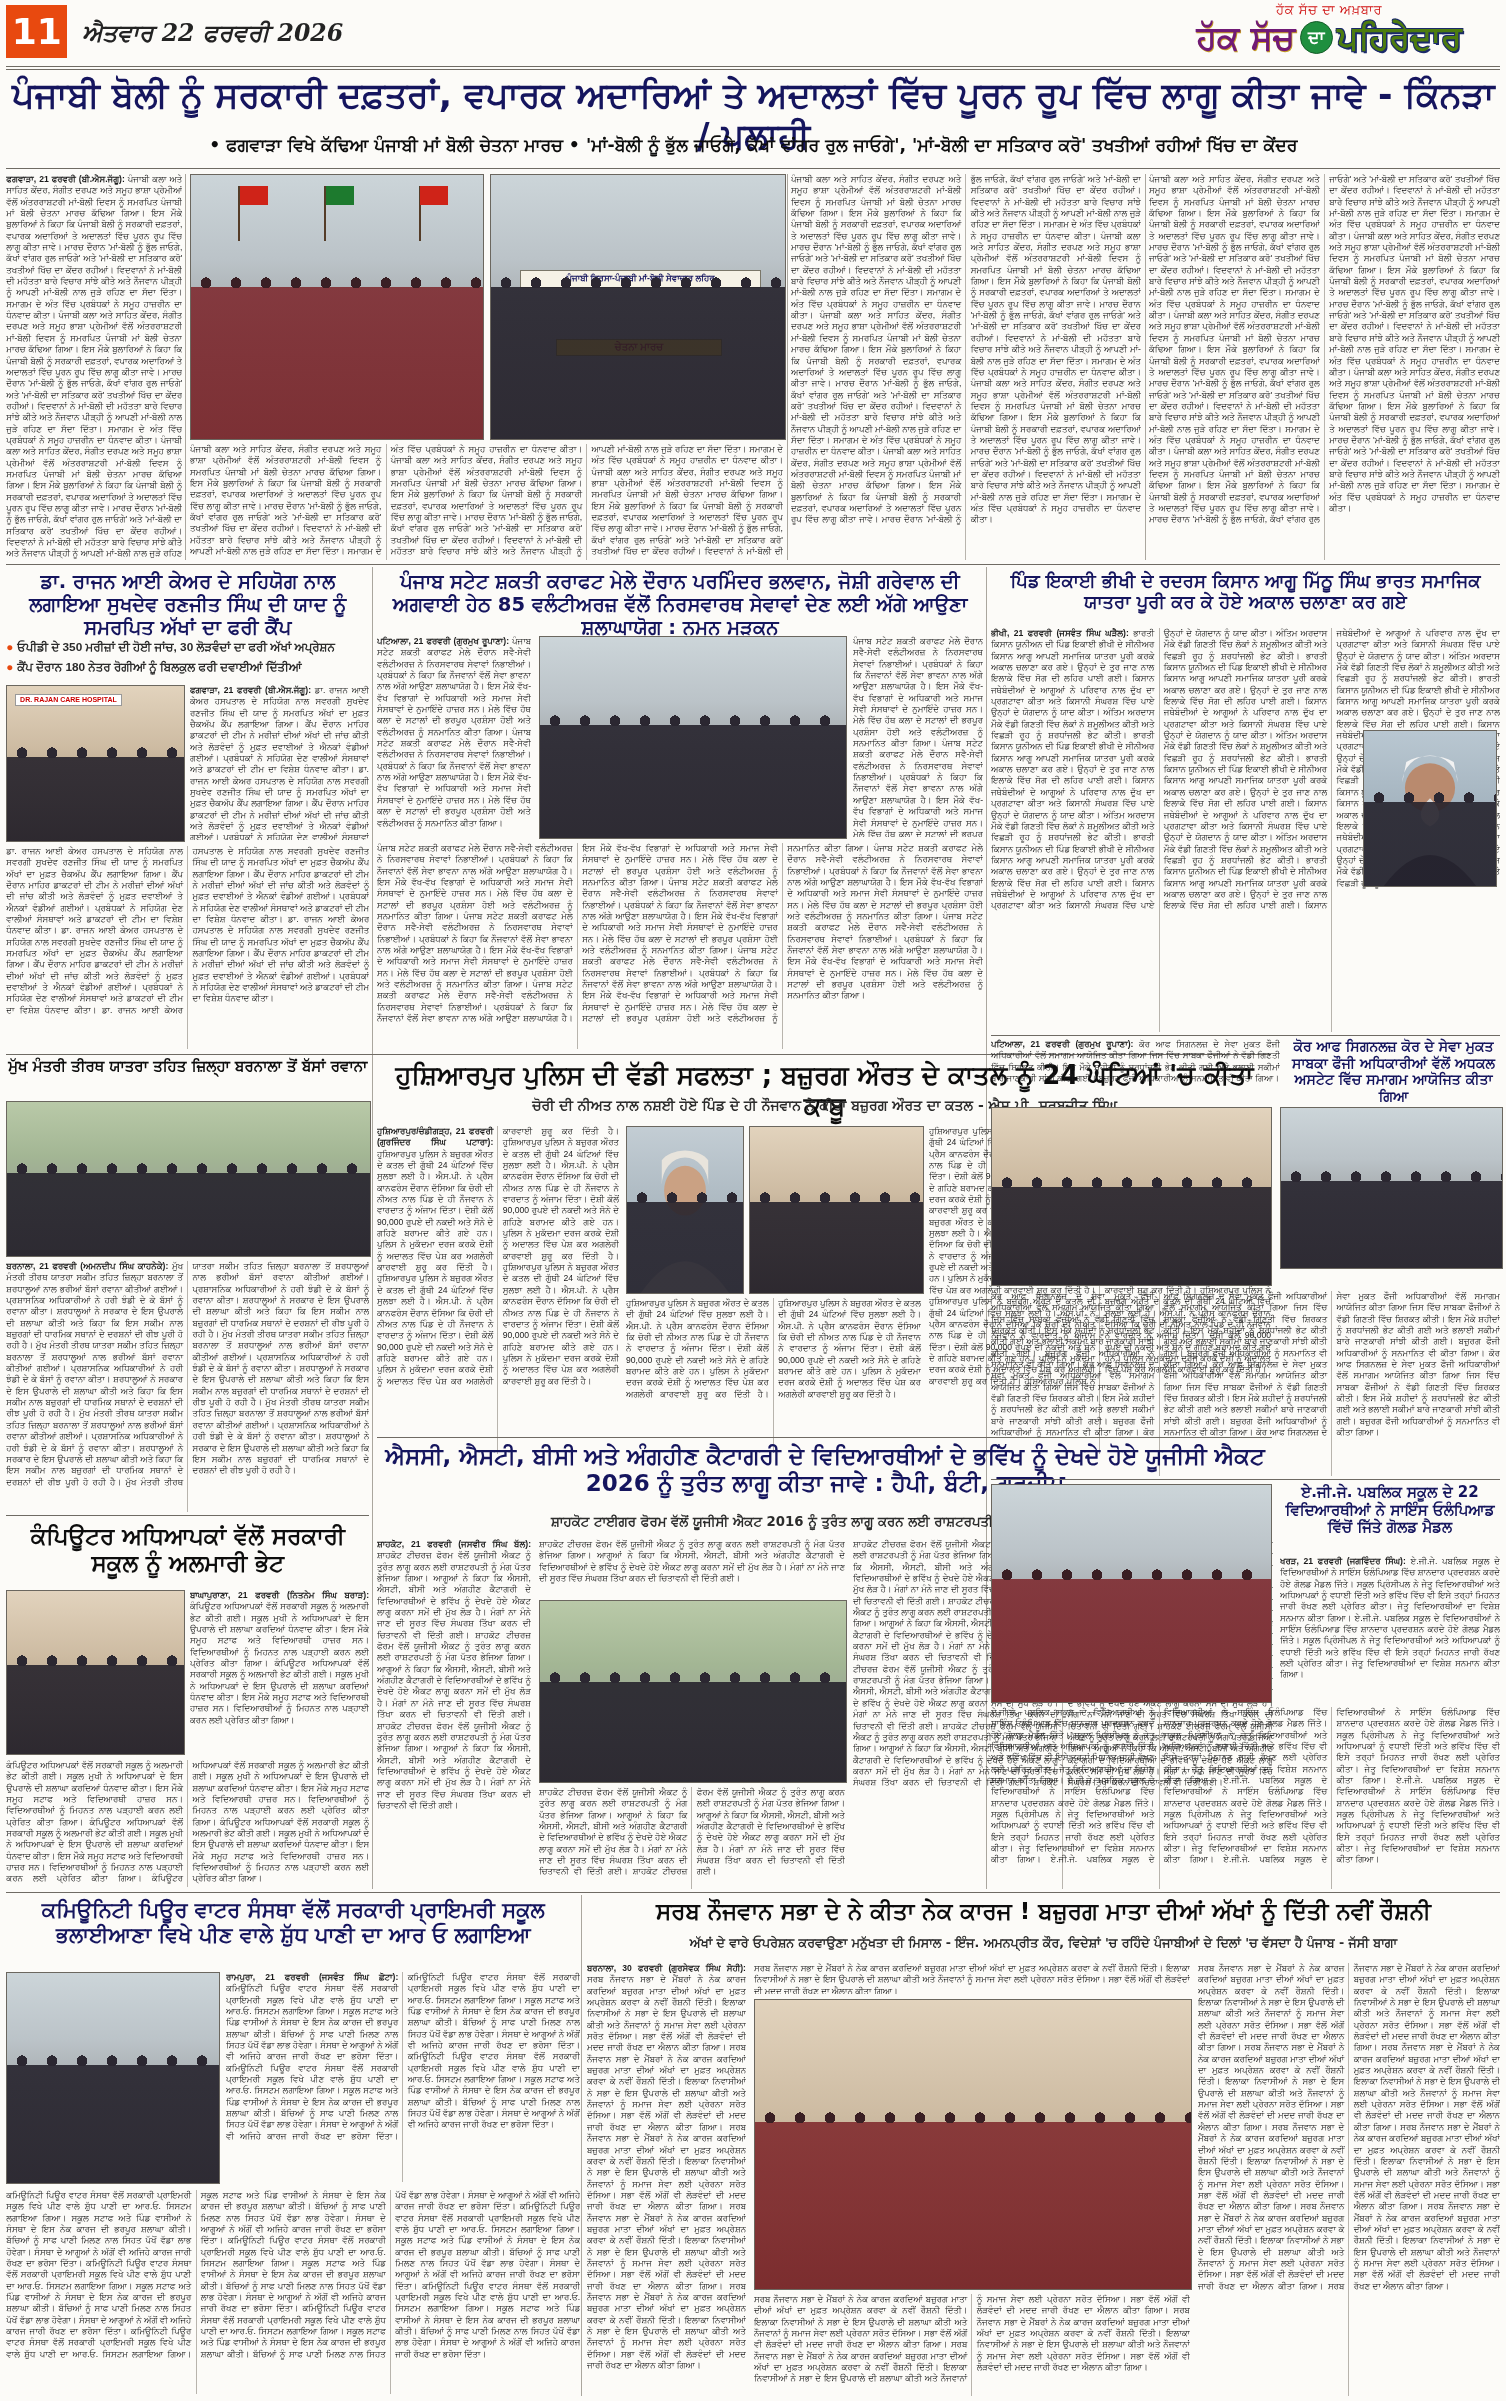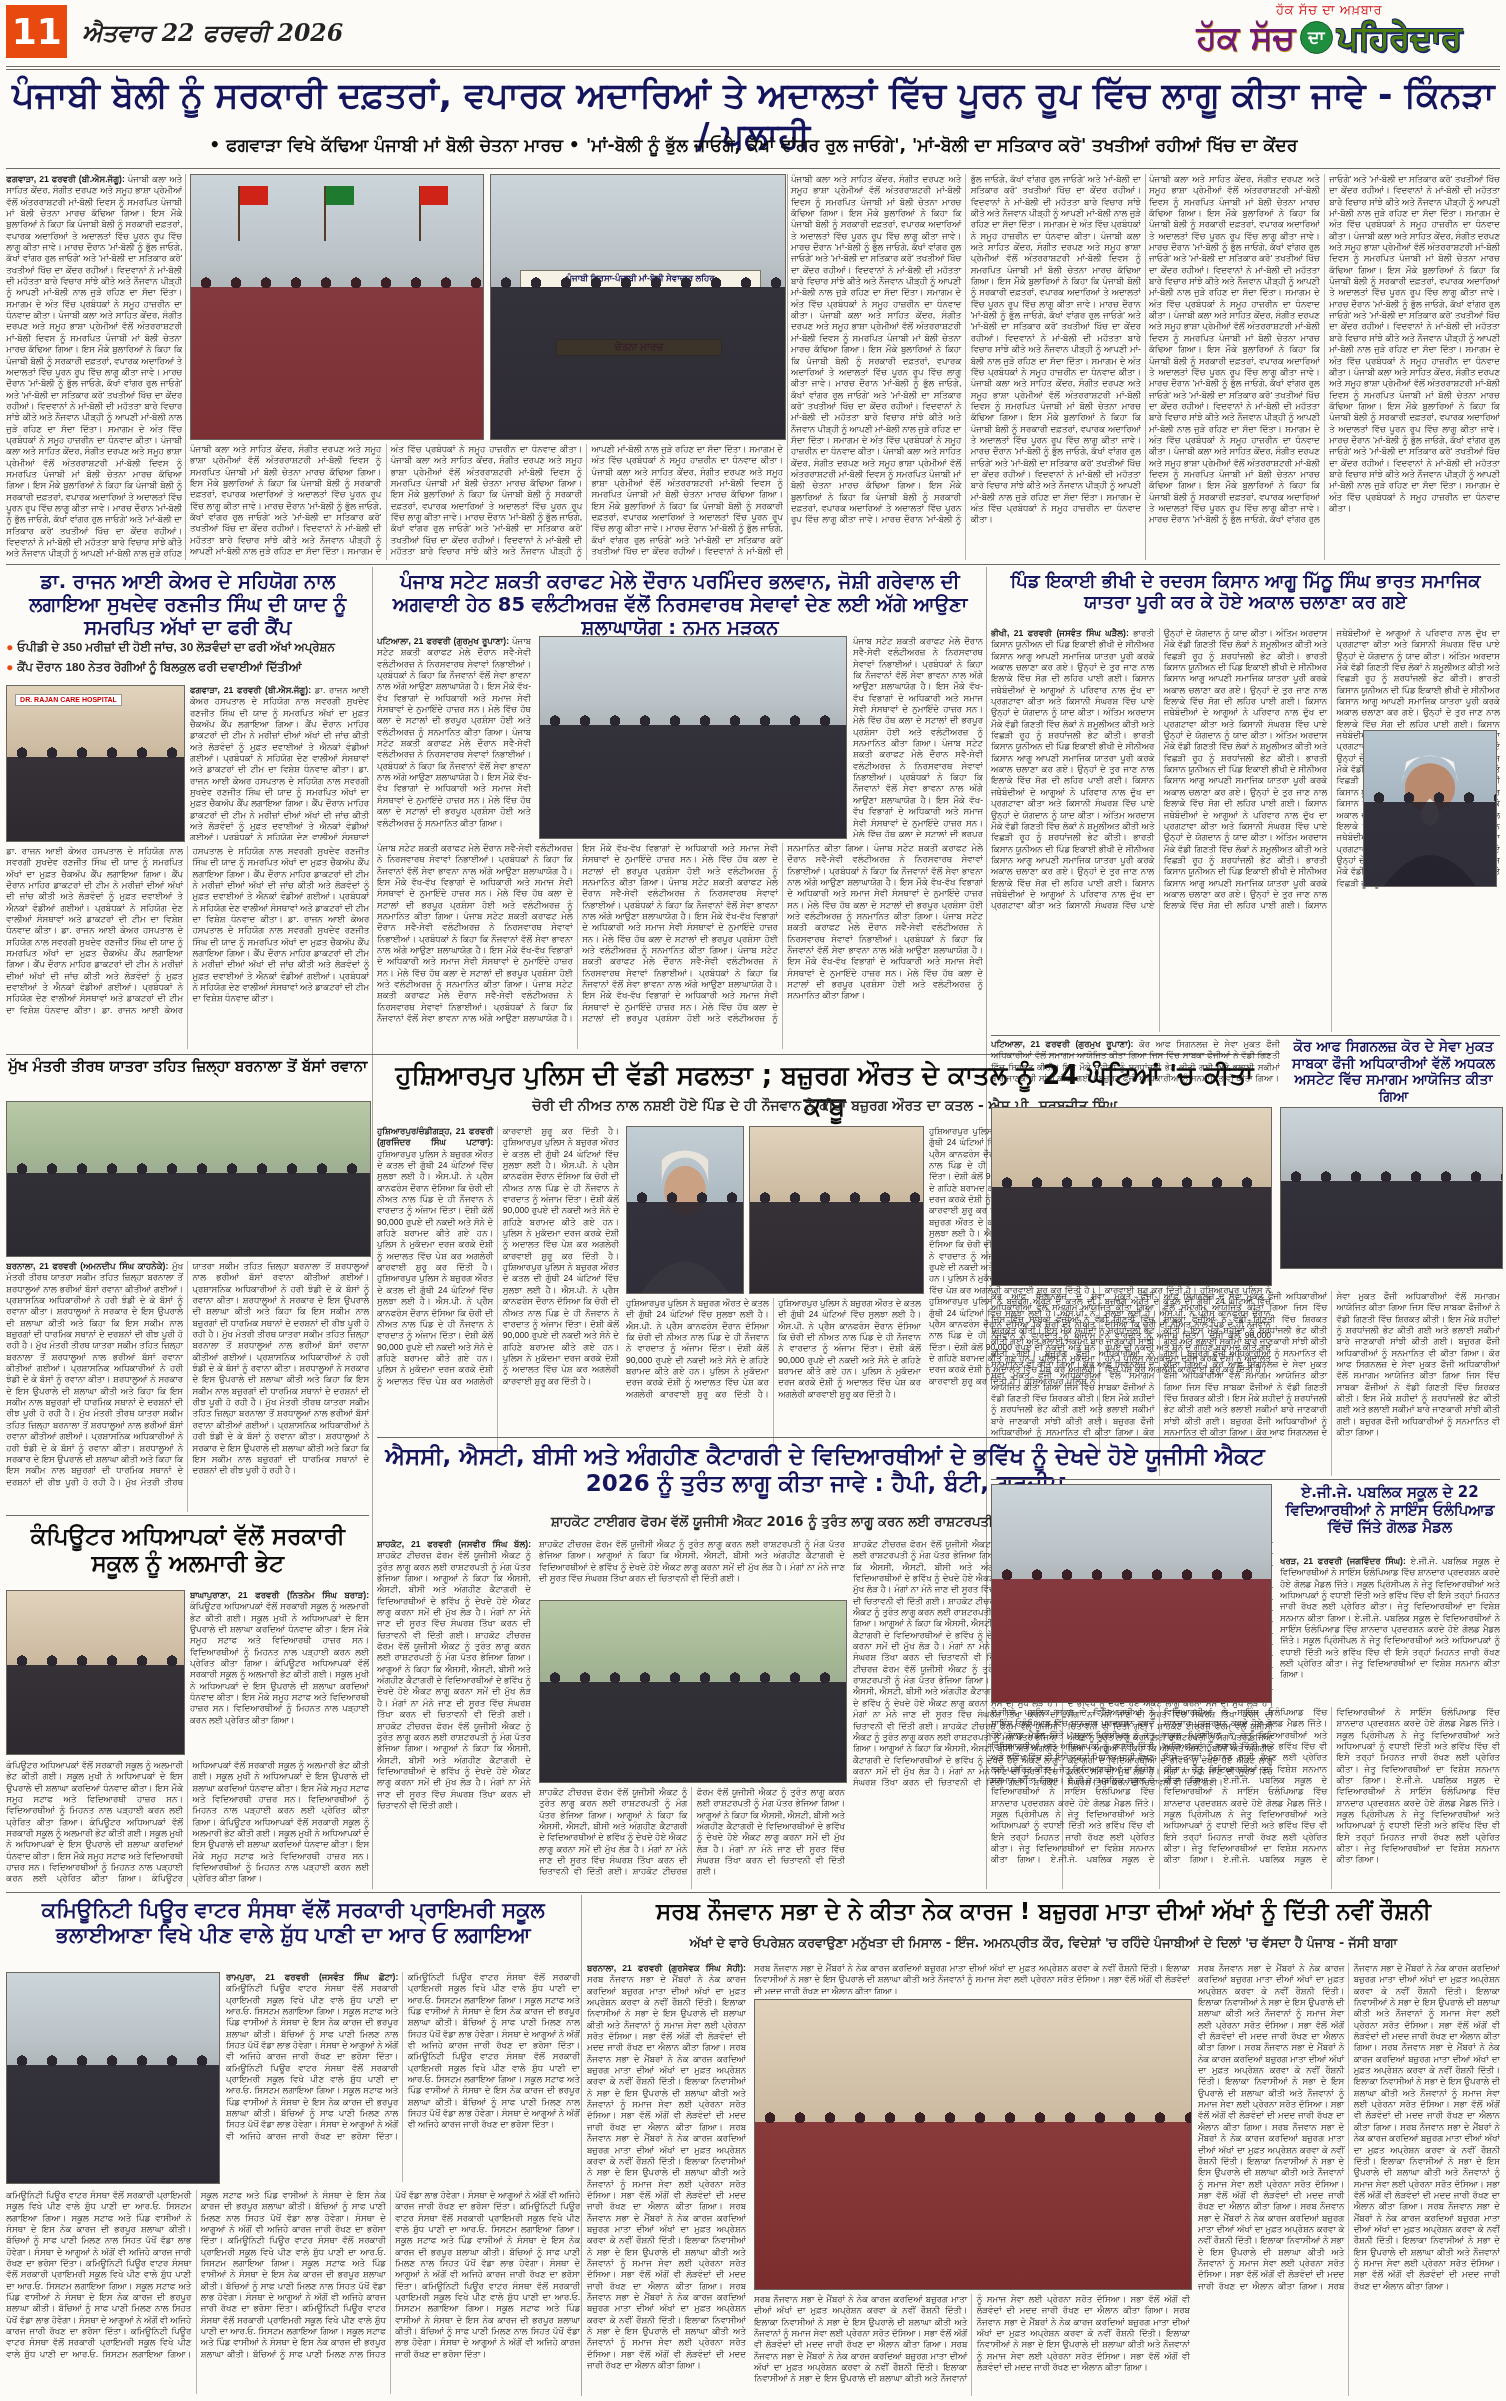--- a/index.html
+++ b/index.html
@@ -257,21 +257,21 @@
     <span class="dl">ਰਾਮਪੁਰਾ, 21 ਫਰਵਰੀ (ਜਸਵੰਤ ਸਿੰਘ ਛੋਟਾ):</span>
     <span>ਕਮਿਊਨਿਟੀ ਪਿਊਰ ਵਾਟਰ ਸੰਸਥਾ ਵੱਲੋਂ ਸਰਕਾਰੀ ਪ੍ਰਾਇਮਰੀ ਸਕੂਲ ਵਿਖੇ ਪੀਣ ਵਾਲੇ ਸ਼ੁੱਧ ਪਾਣੀ ਦਾ ਆਰ.ਓ. ਸਿਸਟਮ ਲਗਾਇਆ ਗਿਆ। ਸਕੂਲ ਸਟਾਫ ਅਤੇ ਪਿੰਡ ਵਾਸੀਆਂ ਨੇ ਸੰਸਥਾ ਦੇ ਇਸ ਨੇਕ ਕਾਰਜ ਦੀ ਭਰਪੂਰ ਸ਼ਲਾਘਾ ਕੀਤੀ। ਬੱਚਿਆਂ ਨੂੰ ਸਾਫ ਪਾਣੀ ਮਿਲਣ ਨਾਲ ਸਿਹਤ ਪੱਖੋਂ ਵੱਡਾ ਲਾਭ ਹੋਵੇਗਾ। ਸੰਸਥਾ ਦੇ ਆਗੂਆਂ ਨੇ ਅੱਗੋਂ ਵੀ ਅਜਿਹੇ ਕਾ​ਰਜ ਜਾਰੀ ਰੱਖਣ ਦਾ ਭਰੋਸਾ ਦਿੱਤਾ। ਕਮਿਊਨਿਟੀ ਪਿਊਰ ਵਾਟਰ ਸੰਸਥਾ ਵੱਲੋਂ ਸਰਕਾਰੀ ਪ੍ਰਾਇਮਰੀ ਸਕੂਲ ਵਿਖੇ ਪੀਣ ਵਾਲੇ ਸ਼ੁੱਧ ਪਾਣੀ ਦਾ ਆਰ.ਓ. ਸਿਸਟਮ ਲਗਾਇਆ ਗਿਆ। ਸਕੂਲ ਸਟਾਫ ਅਤੇ ਪਿੰਡ ਵਾਸੀਆਂ ਨੇ ਸੰਸਥਾ ਦੇ ਇਸ ਨੇਕ ਕਾਰਜ ਦੀ ਭਰਪੂਰ ਸ਼ਲਾਘਾ ਕੀਤੀ। ਬੱਚਿਆਂ ਨੂੰ ਸਾਫ ਪਾਣੀ ਮਿਲਣ ਨਾਲ ਸਿਹਤ ਪੱਖੋਂ ਵੱਡਾ ਲਾਭ ਹੋਵੇਗਾ। ਸੰਸਥਾ ਦੇ ਆਗੂਆਂ ਨੇ ਅੱਗੋਂ ਵੀ ਅਜਿਹੇ ਕਾ​ਰਜ ਜਾਰੀ ਰੱਖਣ ਦਾ ਭਰੋਸਾ ਦਿੱਤਾ। ਕਮਿਊਨਿਟੀ ਪਿਊਰ ਵਾਟਰ ਸੰਸਥਾ ਵੱਲੋਂ ਸਰਕਾਰੀ ਪ੍ਰਾਇਮਰੀ ਸਕੂਲ ਵਿਖੇ ਪੀਣ ਵਾਲੇ ਸ਼ੁੱਧ ਪਾਣੀ ਦਾ ਆਰ.ਓ. ਸਿਸਟਮ ਲਗਾਇਆ ਗਿਆ। ਸਕੂਲ ਸਟਾਫ ਅਤੇ ਪਿੰਡ ਵਾਸੀਆਂ ਨੇ ਸੰਸਥਾ ਦੇ ਇਸ ਨੇਕ ਕਾਰਜ ਦੀ ਭਰਪੂਰ ਸ਼ਲਾਘਾ ਕੀਤੀ। ਬੱਚਿਆਂ ਨੂੰ ਸਾਫ ਪਾਣੀ ਮਿਲਣ ਨਾਲ ਸਿਹਤ ਪੱਖੋਂ ਵੱਡਾ ਲਾਭ ਹੋਵੇਗਾ। ਸੰਸਥਾ ਦੇ ਆਗੂਆਂ ਨੇ ਅੱਗੋਂ ਵੀ ਅਜਿਹੇ ਕਾ​ਰਜ ਜਾਰੀ ਰੱਖਣ ਦਾ ਭਰੋਸਾ ਦਿੱਤਾ। ਕਮਿਊਨਿਟੀ ਪਿਊਰ ਵਾਟਰ ਸੰਸਥਾ ਵੱਲੋਂ ਸਰਕਾਰੀ ਪ੍ਰਾਇਮਰੀ ਸਕੂਲ ਵਿਖੇ ਪੀਣ ਵਾਲੇ ਸ਼ੁੱਧ ਪਾਣੀ ਦਾ ਆਰ.ਓ. ਸਿਸਟਮ ਲਗਾਇਆ ਗਿਆ। ਸਕੂਲ ਸਟਾਫ ਅਤੇ ਪਿੰਡ ਵਾਸੀਆਂ ਨੇ ਸੰਸਥਾ ਦੇ ਇਸ ਨੇਕ ਕਾਰਜ ਦੀ ਭਰਪੂਰ ਸ਼ਲਾਘਾ ਕੀਤੀ। ਬੱਚਿਆਂ ਨੂੰ ਸਾਫ ਪਾਣੀ ਮਿਲਣ ਨਾਲ ਸਿਹਤ ਪੱਖੋਂ ਵੱਡਾ ਲਾਭ ਹੋਵੇਗਾ। ਸੰਸਥਾ ਦੇ ਆਗੂਆਂ ਨੇ ਅੱਗੋਂ ਵੀ ਅਜਿਹੇ ਕਾ​ਰਜ ਜਾਰੀ ਰੱਖਣ ਦਾ ਭਰੋਸਾ ਦਿੱਤਾ।</span>
   </div>
   <div class="abs txt c3" style="left:6.3px;top:2190px;width:574px;height:204px;">
     <span>ਕਮਿਊਨਿਟੀ ਪਿਊਰ ਵਾਟਰ ਸੰਸਥਾ ਵੱਲੋਂ ਸਰਕਾਰੀ ਪ੍ਰਾਇਮਰੀ ਸਕੂਲ ਵਿਖੇ ਪੀਣ ਵਾਲੇ ਸ਼ੁੱਧ ਪਾਣੀ ਦਾ ਆਰ.ਓ. ਸਿਸਟਮ ਲਗਾਇਆ ਗਿਆ। ਸਕੂਲ ਸਟਾਫ ਅਤੇ ਪਿੰਡ ਵਾਸੀਆਂ ਨੇ ਸੰਸਥਾ ਦੇ ਇਸ ਨੇਕ ਕਾਰਜ ਦੀ ਭਰਪੂਰ ਸ਼ਲਾਘਾ ਕੀਤੀ। ਬੱਚਿਆਂ ਨੂੰ ਸਾਫ ਪਾਣੀ ਮਿਲਣ ਨਾਲ ਸਿਹਤ ਪੱਖੋਂ ਵੱਡਾ ਲਾਭ ਹੋਵੇਗਾ। ਸੰਸਥਾ ਦੇ ਆਗੂਆਂ ਨੇ ਅੱਗੋਂ ਵੀ ਅਜਿਹੇ ਕਾ​ਰਜ ਜਾਰੀ ਰੱਖਣ ਦਾ ਭਰੋਸਾ ਦਿੱਤਾ। ਕਮਿਊਨਿਟੀ ਪਿਊਰ ਵਾਟਰ ਸੰਸਥਾ ਵੱਲੋਂ ਸਰਕਾਰੀ ਪ੍ਰਾਇਮਰੀ ਸਕੂਲ ਵਿਖੇ ਪੀਣ ਵਾਲੇ ਸ਼ੁੱਧ ਪਾਣੀ ਦਾ ਆਰ.ਓ. ਸਿਸਟਮ ਲਗਾਇਆ ਗਿਆ। ਸਕੂਲ ਸਟਾਫ ਅਤੇ ਪਿੰਡ ਵਾਸੀਆਂ ਨੇ ਸੰਸਥਾ ਦੇ ਇਸ ਨੇਕ ਕਾਰਜ ਦੀ ਭਰਪੂਰ ਸ਼ਲਾਘਾ ਕੀਤੀ। ਬੱਚਿਆਂ ਨੂੰ ਸਾਫ ਪਾਣੀ ਮਿਲਣ ਨਾਲ ਸਿਹਤ ਪੱਖੋਂ ਵੱਡਾ ਲਾਭ ਹੋਵੇਗਾ। ਸੰਸਥਾ ਦੇ ਆਗੂਆਂ ਨੇ ਅੱਗੋਂ ਵੀ ਅਜਿਹੇ ਕਾ​ਰਜ ਜਾਰੀ ਰੱਖਣ ਦਾ ਭਰੋਸਾ ਦਿੱਤਾ। ਕਮਿਊਨਿਟੀ ਪਿਊਰ ਵਾਟਰ ਸੰਸਥਾ ਵੱਲੋਂ ਸਰਕਾਰੀ ਪ੍ਰਾਇਮਰੀ ਸਕੂਲ ਵਿਖੇ ਪੀਣ ਵਾਲੇ ਸ਼ੁੱਧ ਪਾਣੀ ਦਾ ਆਰ.ਓ. ਸਿਸਟਮ ਲਗਾਇਆ ਗਿਆ। ਸਕੂਲ ਸਟਾਫ ਅਤੇ ਪਿੰਡ ਵਾਸੀਆਂ ਨੇ ਸੰਸਥਾ ਦੇ ਇਸ ਨੇਕ ਕਾਰਜ ਦੀ ਭਰਪੂਰ ਸ਼ਲਾਘਾ ਕੀਤੀ। ਬੱਚਿਆਂ ਨੂੰ ਸਾਫ ਪਾਣੀ ਮਿਲਣ ਨਾਲ ਸਿਹਤ ਪੱਖੋਂ ਵੱਡਾ ਲਾਭ ਹੋਵੇਗਾ। ਸੰਸਥਾ ਦੇ ਆਗੂਆਂ ਨੇ ਅੱਗੋਂ ਵੀ ਅਜਿਹੇ ਕਾ​ਰਜ ਜਾਰੀ ਰੱਖਣ ਦਾ ਭਰੋਸਾ ਦਿੱਤਾ। ਕਮਿਊਨਿਟੀ ਪਿਊਰ ਵਾਟਰ ਸੰਸਥਾ ਵੱਲੋਂ ਸਰਕਾਰੀ ਪ੍ਰਾਇਮਰੀ ਸਕੂਲ ਵਿਖੇ ਪੀਣ ਵਾਲੇ ਸ਼ੁੱਧ ਪਾਣੀ ਦਾ ਆਰ.ਓ. ਸਿਸਟਮ ਲਗਾਇਆ ਗਿਆ। ਸਕੂਲ ਸਟਾਫ ਅਤੇ ਪਿੰਡ ਵਾਸੀਆਂ ਨੇ ਸੰਸਥਾ ਦੇ ਇਸ ਨੇਕ ਕਾਰਜ ਦੀ ਭਰਪੂਰ ਸ਼ਲਾਘਾ ਕੀਤੀ। ਬੱਚਿਆਂ ਨੂੰ ਸਾਫ ਪਾਣੀ ਮਿਲਣ ਨਾਲ ਸਿਹਤ ਪੱਖੋਂ ਵੱਡਾ ਲਾਭ ਹੋਵੇਗਾ। ਸੰਸਥਾ ਦੇ ਆਗੂਆਂ ਨੇ ਅੱਗੋਂ ਵੀ ਅਜਿਹੇ ਕਾ​ਰਜ ਜਾਰੀ ਰੱਖਣ ਦਾ ਭਰੋਸਾ ਦਿੱਤਾ। ਕਮਿਊਨਿਟੀ ਪਿਊਰ ਵਾਟਰ ਸੰਸਥਾ ਵੱਲੋਂ ਸਰਕਾਰੀ ਪ੍ਰਾਇਮਰੀ ਸਕੂਲ ਵਿਖੇ ਪੀਣ ਵਾਲੇ ਸ਼ੁੱਧ ਪਾਣੀ ਦਾ ਆਰ.ਓ. ਸਿਸਟਮ ਲਗਾਇਆ ਗਿਆ। ਸਕੂਲ ਸਟਾਫ ਅਤੇ ਪਿੰਡ ਵਾਸੀਆਂ ਨੇ ਸੰਸਥਾ ਦੇ ਇਸ ਨੇਕ ਕਾਰਜ ਦੀ ਭਰਪੂਰ ਸ਼ਲਾਘਾ ਕੀਤੀ। ਬੱਚਿਆਂ ਨੂੰ ਸਾਫ ਪਾਣੀ ਮਿਲਣ ਨਾਲ ਸਿਹਤ ਪੱਖੋਂ ਵੱਡਾ ਲਾਭ ਹੋਵੇਗਾ। ਸੰਸਥਾ ਦੇ ਆਗੂਆਂ ਨੇ ਅੱਗੋਂ ਵੀ ਅਜਿਹੇ ਕਾ​ਰਜ ਜਾਰੀ ਰੱਖਣ ਦਾ ਭਰੋਸਾ ਦਿੱਤਾ। ਕਮਿਊਨਿਟੀ ਪਿਊਰ ਵਾਟਰ ਸੰਸਥਾ ਵੱਲੋਂ ਸਰਕਾਰੀ ਪ੍ਰਾਇਮਰੀ ਸਕੂਲ ਵਿਖੇ ਪੀਣ ਵਾਲੇ ਸ਼ੁੱਧ ਪਾਣੀ ਦਾ ਆਰ.ਓ. ਸਿਸਟਮ ਲਗਾਇਆ ਗਿਆ। ਸਕੂਲ ਸਟਾਫ ਅਤੇ ਪਿੰਡ ਵਾਸੀਆਂ ਨੇ ਸੰਸਥਾ ਦੇ ਇਸ ਨੇਕ ਕਾਰਜ ਦੀ ਭਰਪੂਰ ਸ਼ਲਾਘਾ ਕੀਤੀ। ਬੱਚਿਆਂ ਨੂੰ ਸਾਫ ਪਾਣੀ ਮਿਲਣ ਨਾਲ ਸਿਹਤ ਪੱਖੋਂ ਵੱਡਾ ਲਾਭ ਹੋਵੇਗਾ। ਸੰਸਥਾ ਦੇ ਆਗੂਆਂ ਨੇ ਅੱਗੋਂ ਵੀ ਅਜਿਹੇ ਕਾ​ਰਜ ਜਾਰੀ ਰੱਖਣ ਦਾ ਭਰੋਸਾ ਦਿੱਤਾ। ਕਮਿਊਨਿਟੀ ਪਿਊਰ ਵਾਟਰ ਸੰਸਥਾ ਵੱਲੋਂ ਸਰਕਾਰੀ ਪ੍ਰਾਇਮਰੀ ਸਕੂਲ ਵਿਖੇ ਪੀਣ ਵਾਲੇ ਸ਼ੁੱਧ ਪਾਣੀ ਦਾ ਆਰ.ਓ. ਸਿਸਟਮ ਲਗਾਇਆ ਗਿਆ। ਸਕੂਲ ਸਟਾਫ ਅਤੇ ਪਿੰਡ ਵਾਸੀਆਂ ਨੇ ਸੰਸਥਾ ਦੇ ਇਸ ਨੇਕ ਕਾਰਜ ਦੀ ਭਰਪੂਰ ਸ਼ਲਾਘਾ ਕੀਤੀ। ਬੱਚਿਆਂ ਨੂੰ ਸਾਫ ਪਾਣੀ ਮਿਲਣ ਨਾਲ ਸਿਹਤ ਪੱਖੋਂ ਵੱਡਾ ਲਾਭ ਹੋਵੇਗਾ। ਸੰਸਥਾ ਦੇ ਆਗੂਆਂ ਨੇ ਅੱਗੋਂ ਵੀ ਅਜਿਹੇ ਕਾ​ਰਜ ਜਾਰੀ ਰੱਖਣ ਦਾ ਭਰੋਸਾ ਦਿੱਤਾ।</span>
   </div>
 
   <div class="abs hd blk" style="left:587px;top:1898px;width:913px;font-size:23px;">ਸਰਬ ਨੌਜਵਾਨ ਸਭਾ ਦੇ ਨੇ ਕੀਤਾ ਨੇਕ ਕਾਰਜ ! ਬਜ਼ੁਰਗ ਮਾਤਾ ਦੀਆਂ ਅੱਖਾਂ ਨੂੰ ਦਿੱਤੀ ਨਵੀਂ ਰੌਸ਼ਨੀ</div>
   <div class="abs hd blk" style="left:587px;top:1936px;width:913px;font-size:12.6px;color:#2c2c2c;">ਅੱਖਾਂ ਦੇ ਵਾਰੇ ਓਪਰੇਸ਼ਨ ਕਰਵਾਉਣਾ ਮਨੁੱਖਤਾ ਦੀ ਮਿਸਾਲ - ਇੰਜ. ਅਮਨਪ੍ਰੀਤ ਕੌਰ, ਵਿਦੇਸ਼ਾਂ 'ਚ ਰਹਿੰਦੇ ਪੰਜਾਬੀਆਂ ਦੇ ਦਿਲਾਂ 'ਚ ਵੱਸਦਾ ਹੈ ਪੰਜਾਬ - ਜੱਸੀ ਬਾਗਾ</div>
   <div class="abs txt" style="left:587px;top:1963px;width:159px;height:433px;">
-    <span class="dl">ਬਰਨਾਲਾ, 21 ਫਰਵਰੀ (ਗੁਰਸੇਵਕ ਸਿੰਘ ਸੋਹੀ):</span>
+    <span class="dl">ਬਰਨਾਲਾ, 30 ਫਰਵਰੀ (ਗੁਰਸੇਵਕ ਸਿੰਘ ਸੋਹੀ):</span>
     <span>ਸਰਬ ਨੌਜਵਾਨ ਸਭਾ ਦੇ ਮੈਂਬਰਾਂ ਨੇ ਨੇਕ ਕਾਰਜ ਕਰਦਿਆਂ ਬਜ਼ੁਰਗ ਮਾਤਾ ਦੀਆਂ ਅੱਖਾਂ ਦਾ ਮੁਫ਼ਤ ਅਪ੍ਰੇਸ਼ਨ ਕਰਵਾ ਕੇ ਨਵੀਂ ਰੌਸ਼ਨੀ ਦਿੱਤੀ। ਇਲਾਕਾ ਨਿਵਾਸੀਆਂ ਨੇ ਸਭਾ ਦੇ ਇਸ ਉਪਰਾਲੇ ਦੀ ਸ਼ਲਾਘਾ ਕੀਤੀ ਅਤੇ ਨੌਜਵਾਨਾਂ ਨੂੰ ਸਮਾਜ ਸੇਵਾ ਲਈ ਪ੍ਰੇਰਨਾ ਸਰੋਤ ਦੱਸਿਆ। ਸਭਾ ਵੱਲੋਂ ਅੱਗੋਂ ਵੀ ਲੋੜਵੰਦਾਂ ਦੀ ਮਦਦ ਜਾਰੀ ਰੱਖਣ ਦਾ ਐਲਾਨ ਕੀਤਾ ਗਿਆ। ਸਰਬ ਨੌਜਵਾਨ ਸਭਾ ਦੇ ਮੈਂਬਰਾਂ ਨੇ ਨੇਕ ਕਾਰਜ ਕਰਦਿਆਂ ਬਜ਼ੁਰਗ ਮਾਤਾ ਦੀਆਂ ਅੱਖਾਂ ਦਾ ਮੁਫ਼ਤ ਅਪ੍ਰੇਸ਼ਨ ਕਰਵਾ ਕੇ ਨਵੀਂ ਰੌਸ਼ਨੀ ਦਿੱਤੀ। ਇਲਾਕਾ ਨਿਵਾਸੀਆਂ ਨੇ ਸਭਾ ਦੇ ਇਸ ਉਪਰਾਲੇ ਦੀ ਸ਼ਲਾਘਾ ਕੀਤੀ ਅਤੇ ਨੌਜਵਾਨਾਂ ਨੂੰ ਸਮਾਜ ਸੇਵਾ ਲਈ ਪ੍ਰੇਰਨਾ ਸਰੋਤ ਦੱਸਿਆ। ਸਭਾ ਵੱਲੋਂ ਅੱਗੋਂ ਵੀ ਲੋੜਵੰਦਾਂ ਦੀ ਮਦਦ ਜਾਰੀ ਰੱਖਣ ਦਾ ਐਲਾਨ ਕੀਤਾ ਗਿਆ। ਸਰਬ ਨੌਜਵਾਨ ਸਭਾ ਦੇ ਮੈਂਬਰਾਂ ਨੇ ਨੇਕ ਕਾਰਜ ਕਰਦਿਆਂ ਬਜ਼ੁਰਗ ਮਾਤਾ ਦੀਆਂ ਅੱਖਾਂ ਦਾ ਮੁਫ਼ਤ ਅਪ੍ਰੇਸ਼ਨ ਕਰਵਾ ਕੇ ਨਵੀਂ ਰੌਸ਼ਨੀ ਦਿੱਤੀ। ਇਲਾਕਾ ਨਿਵਾਸੀਆਂ ਨੇ ਸਭਾ ਦੇ ਇਸ ਉਪਰਾਲੇ ਦੀ ਸ਼ਲਾਘਾ ਕੀਤੀ ਅਤੇ ਨੌਜਵਾਨਾਂ ਨੂੰ ਸਮਾਜ ਸੇਵਾ ਲਈ ਪ੍ਰੇਰਨਾ ਸਰੋਤ ਦੱਸਿਆ। ਸਭਾ ਵੱਲੋਂ ਅੱਗੋਂ ਵੀ ਲੋੜਵੰਦਾਂ ਦੀ ਮਦਦ ਜਾਰੀ ਰੱਖਣ ਦਾ ਐਲਾਨ ਕੀਤਾ ਗਿਆ। ਸਰਬ ਨੌਜਵਾਨ ਸਭਾ ਦੇ ਮੈਂਬਰਾਂ ਨੇ ਨੇਕ ਕਾਰਜ ਕਰਦਿਆਂ ਬਜ਼ੁਰਗ ਮਾਤਾ ਦੀਆਂ ਅੱਖਾਂ ਦਾ ਮੁਫ਼ਤ ਅਪ੍ਰੇਸ਼ਨ ਕਰਵਾ ਕੇ ਨਵੀਂ ਰੌਸ਼ਨੀ ਦਿੱਤੀ। ਇਲਾਕਾ ਨਿਵਾਸੀਆਂ ਨੇ ਸਭਾ ਦੇ ਇਸ ਉਪਰਾਲੇ ਦੀ ਸ਼ਲਾਘਾ ਕੀਤੀ ਅਤੇ ਨੌਜਵਾਨਾਂ ਨੂੰ ਸਮਾਜ ਸੇਵਾ ਲਈ ਪ੍ਰੇਰਨਾ ਸਰੋਤ ਦੱਸਿਆ। ਸਭਾ ਵੱਲੋਂ ਅੱਗੋਂ ਵੀ ਲੋੜਵੰਦਾਂ ਦੀ ਮਦਦ ਜਾਰੀ ਰੱਖਣ ਦਾ ਐਲਾਨ ਕੀਤਾ ਗਿਆ। ਸਰਬ ਨੌਜਵਾਨ ਸਭਾ ਦੇ ਮੈਂਬਰਾਂ ਨੇ ਨੇਕ ਕਾਰਜ ਕਰਦਿਆਂ ਬਜ਼ੁਰਗ ਮਾਤਾ ਦੀਆਂ ਅੱਖਾਂ ਦਾ ਮੁਫ਼ਤ ਅਪ੍ਰੇਸ਼ਨ ਕਰਵਾ ਕੇ ਨਵੀਂ ਰੌਸ਼ਨੀ ਦਿੱਤੀ। ਇਲਾਕਾ ਨਿਵਾਸੀਆਂ ਨੇ ਸਭਾ ਦੇ ਇਸ ਉਪਰਾਲੇ ਦੀ ਸ਼ਲਾਘਾ ਕੀਤੀ ਅਤੇ ਨੌਜਵਾਨਾਂ ਨੂੰ ਸਮਾਜ ਸੇਵਾ ਲਈ ਪ੍ਰੇਰਨਾ ਸਰੋਤ ਦੱਸਿਆ। ਸਭਾ ਵੱਲੋਂ ਅੱਗੋਂ ਵੀ ਲੋੜਵੰਦਾਂ ਦੀ ਮਦਦ ਜਾਰੀ ਰੱਖਣ ਦਾ ਐਲਾਨ ਕੀਤਾ ਗਿਆ।</span>
   </div>
   <div class="abs txt" style="left:754px;top:1963px;width:436px;height:31px;">
     <span>ਸਰਬ ਨੌਜਵਾਨ ਸਭਾ ਦੇ ਮੈਂਬਰਾਂ ਨੇ ਨੇਕ ਕਾਰਜ ਕਰਦਿਆਂ ਬਜ਼ੁਰਗ ਮਾਤਾ ਦੀਆਂ ਅੱਖਾਂ ਦਾ ਮੁਫ਼ਤ ਅਪ੍ਰੇਸ਼ਨ ਕਰਵਾ ਕੇ ਨਵੀਂ ਰੌਸ਼ਨੀ ਦਿੱਤੀ। ਇਲਾਕਾ ਨਿਵਾਸੀਆਂ ਨੇ ਸਭਾ ਦੇ ਇਸ ਉਪਰਾਲੇ ਦੀ ਸ਼ਲਾਘਾ ਕੀਤੀ ਅਤੇ ਨੌਜਵਾਨਾਂ ਨੂੰ ਸਮਾਜ ਸੇਵਾ ਲਈ ਪ੍ਰੇਰਨਾ ਸਰੋਤ ਦੱਸਿਆ। ਸਭਾ ਵੱਲੋਂ ਅੱਗੋਂ ਵੀ ਲੋੜਵੰਦਾਂ ਦੀ ਮਦਦ ਜਾਰੀ ਰੱਖਣ ਦਾ ਐਲਾਨ ਕੀਤਾ ਗਿਆ।</span>
   </div>
   <div class="ph warm red" style="left:754px;top:1999px;width:436px;height:289px;"></div>
   <div class="abs txt c2" style="left:754px;top:2294px;width:436px;height:102px;">
     <span>ਸਰਬ ਨੌਜਵਾਨ ਸਭਾ ਦੇ ਮੈਂਬਰਾਂ ਨੇ ਨੇਕ ਕਾਰਜ ਕਰਦਿਆਂ ਬਜ਼ੁਰਗ ਮਾਤਾ ਦੀਆਂ ਅੱਖਾਂ ਦਾ ਮੁਫ਼ਤ ਅਪ੍ਰੇਸ਼ਨ ਕਰਵਾ ਕੇ ਨਵੀਂ ਰੌਸ਼ਨੀ ਦਿੱਤੀ। ਇਲਾਕਾ ਨਿਵਾਸੀਆਂ ਨੇ ਸਭਾ ਦੇ ਇਸ ਉਪਰਾਲੇ ਦੀ ਸ਼ਲਾਘਾ ਕੀਤੀ ਅਤੇ ਨੌਜਵਾਨਾਂ ਨੂੰ ਸਮਾਜ ਸੇਵਾ ਲਈ ਪ੍ਰੇਰਨਾ ਸਰੋਤ ਦੱਸਿਆ। ਸਭਾ ਵੱਲੋਂ ਅੱਗੋਂ ਵੀ ਲੋੜਵੰਦਾਂ ਦੀ ਮਦਦ ਜਾਰੀ ਰੱਖਣ ਦਾ ਐਲਾਨ ਕੀਤਾ ਗਿਆ। ਸਰਬ ਨੌਜਵਾਨ ਸਭਾ ਦੇ ਮੈਂਬਰਾਂ ਨੇ ਨੇਕ ਕਾਰਜ ਕਰਦਿਆਂ ਬਜ਼ੁਰਗ ਮਾਤਾ ਦੀਆਂ ਅੱਖਾਂ ਦਾ ਮੁਫ਼ਤ ਅਪ੍ਰੇਸ਼ਨ ਕਰਵਾ ਕੇ ਨਵੀਂ ਰੌਸ਼ਨੀ ਦਿੱਤੀ। ਇਲਾਕਾ ਨਿਵਾਸੀਆਂ ਨੇ ਸਭਾ ਦੇ ਇਸ ਉਪਰਾਲੇ ਦੀ ਸ਼ਲਾਘਾ ਕੀਤੀ ਅਤੇ ਨੌਜਵਾਨਾਂ ਨੂੰ ਸਮਾਜ ਸੇਵਾ ਲਈ ਪ੍ਰੇਰਨਾ ਸਰੋਤ ਦੱਸਿਆ। ਸਭਾ ਵੱਲੋਂ ਅੱਗੋਂ ਵੀ ਲੋੜਵੰਦਾਂ ਦੀ ਮਦਦ ਜਾਰੀ ਰੱਖਣ ਦਾ ਐਲਾਨ ਕੀਤਾ ਗਿਆ। ਸਰਬ ਨੌਜਵਾਨ ਸਭਾ ਦੇ ਮੈਂਬਰਾਂ ਨੇ ਨੇਕ ਕਾਰਜ ਕਰਦਿਆਂ ਬਜ਼ੁਰਗ ਮਾਤਾ ਦੀਆਂ ਅੱਖਾਂ ਦਾ ਮੁਫ਼ਤ ਅਪ੍ਰੇਸ਼ਨ ਕਰਵਾ ਕੇ ਨਵੀਂ ਰੌਸ਼ਨੀ ਦਿੱਤੀ। ਇਲਾਕਾ ਨਿਵਾਸੀਆਂ ਨੇ ਸਭਾ ਦੇ ਇਸ ਉਪਰਾਲੇ ਦੀ ਸ਼ਲਾਘਾ ਕੀਤੀ ਅਤੇ ਨੌਜਵਾਨਾਂ ਨੂੰ ਸਮਾਜ ਸੇਵਾ ਲਈ ਪ੍ਰੇਰਨਾ ਸਰੋਤ ਦੱਸਿਆ। ਸਭਾ ਵੱਲੋਂ ਅੱਗੋਂ ਵੀ ਲੋੜਵੰਦਾਂ ਦੀ ਮਦਦ ਜਾਰੀ ਰੱਖਣ ਦਾ ਐਲਾਨ ਕੀਤਾ ਗਿਆ।</span>
   </div>
   <div class="abs txt c2" style="left:1198px;top:1963px;width:302px;height:433px;">

